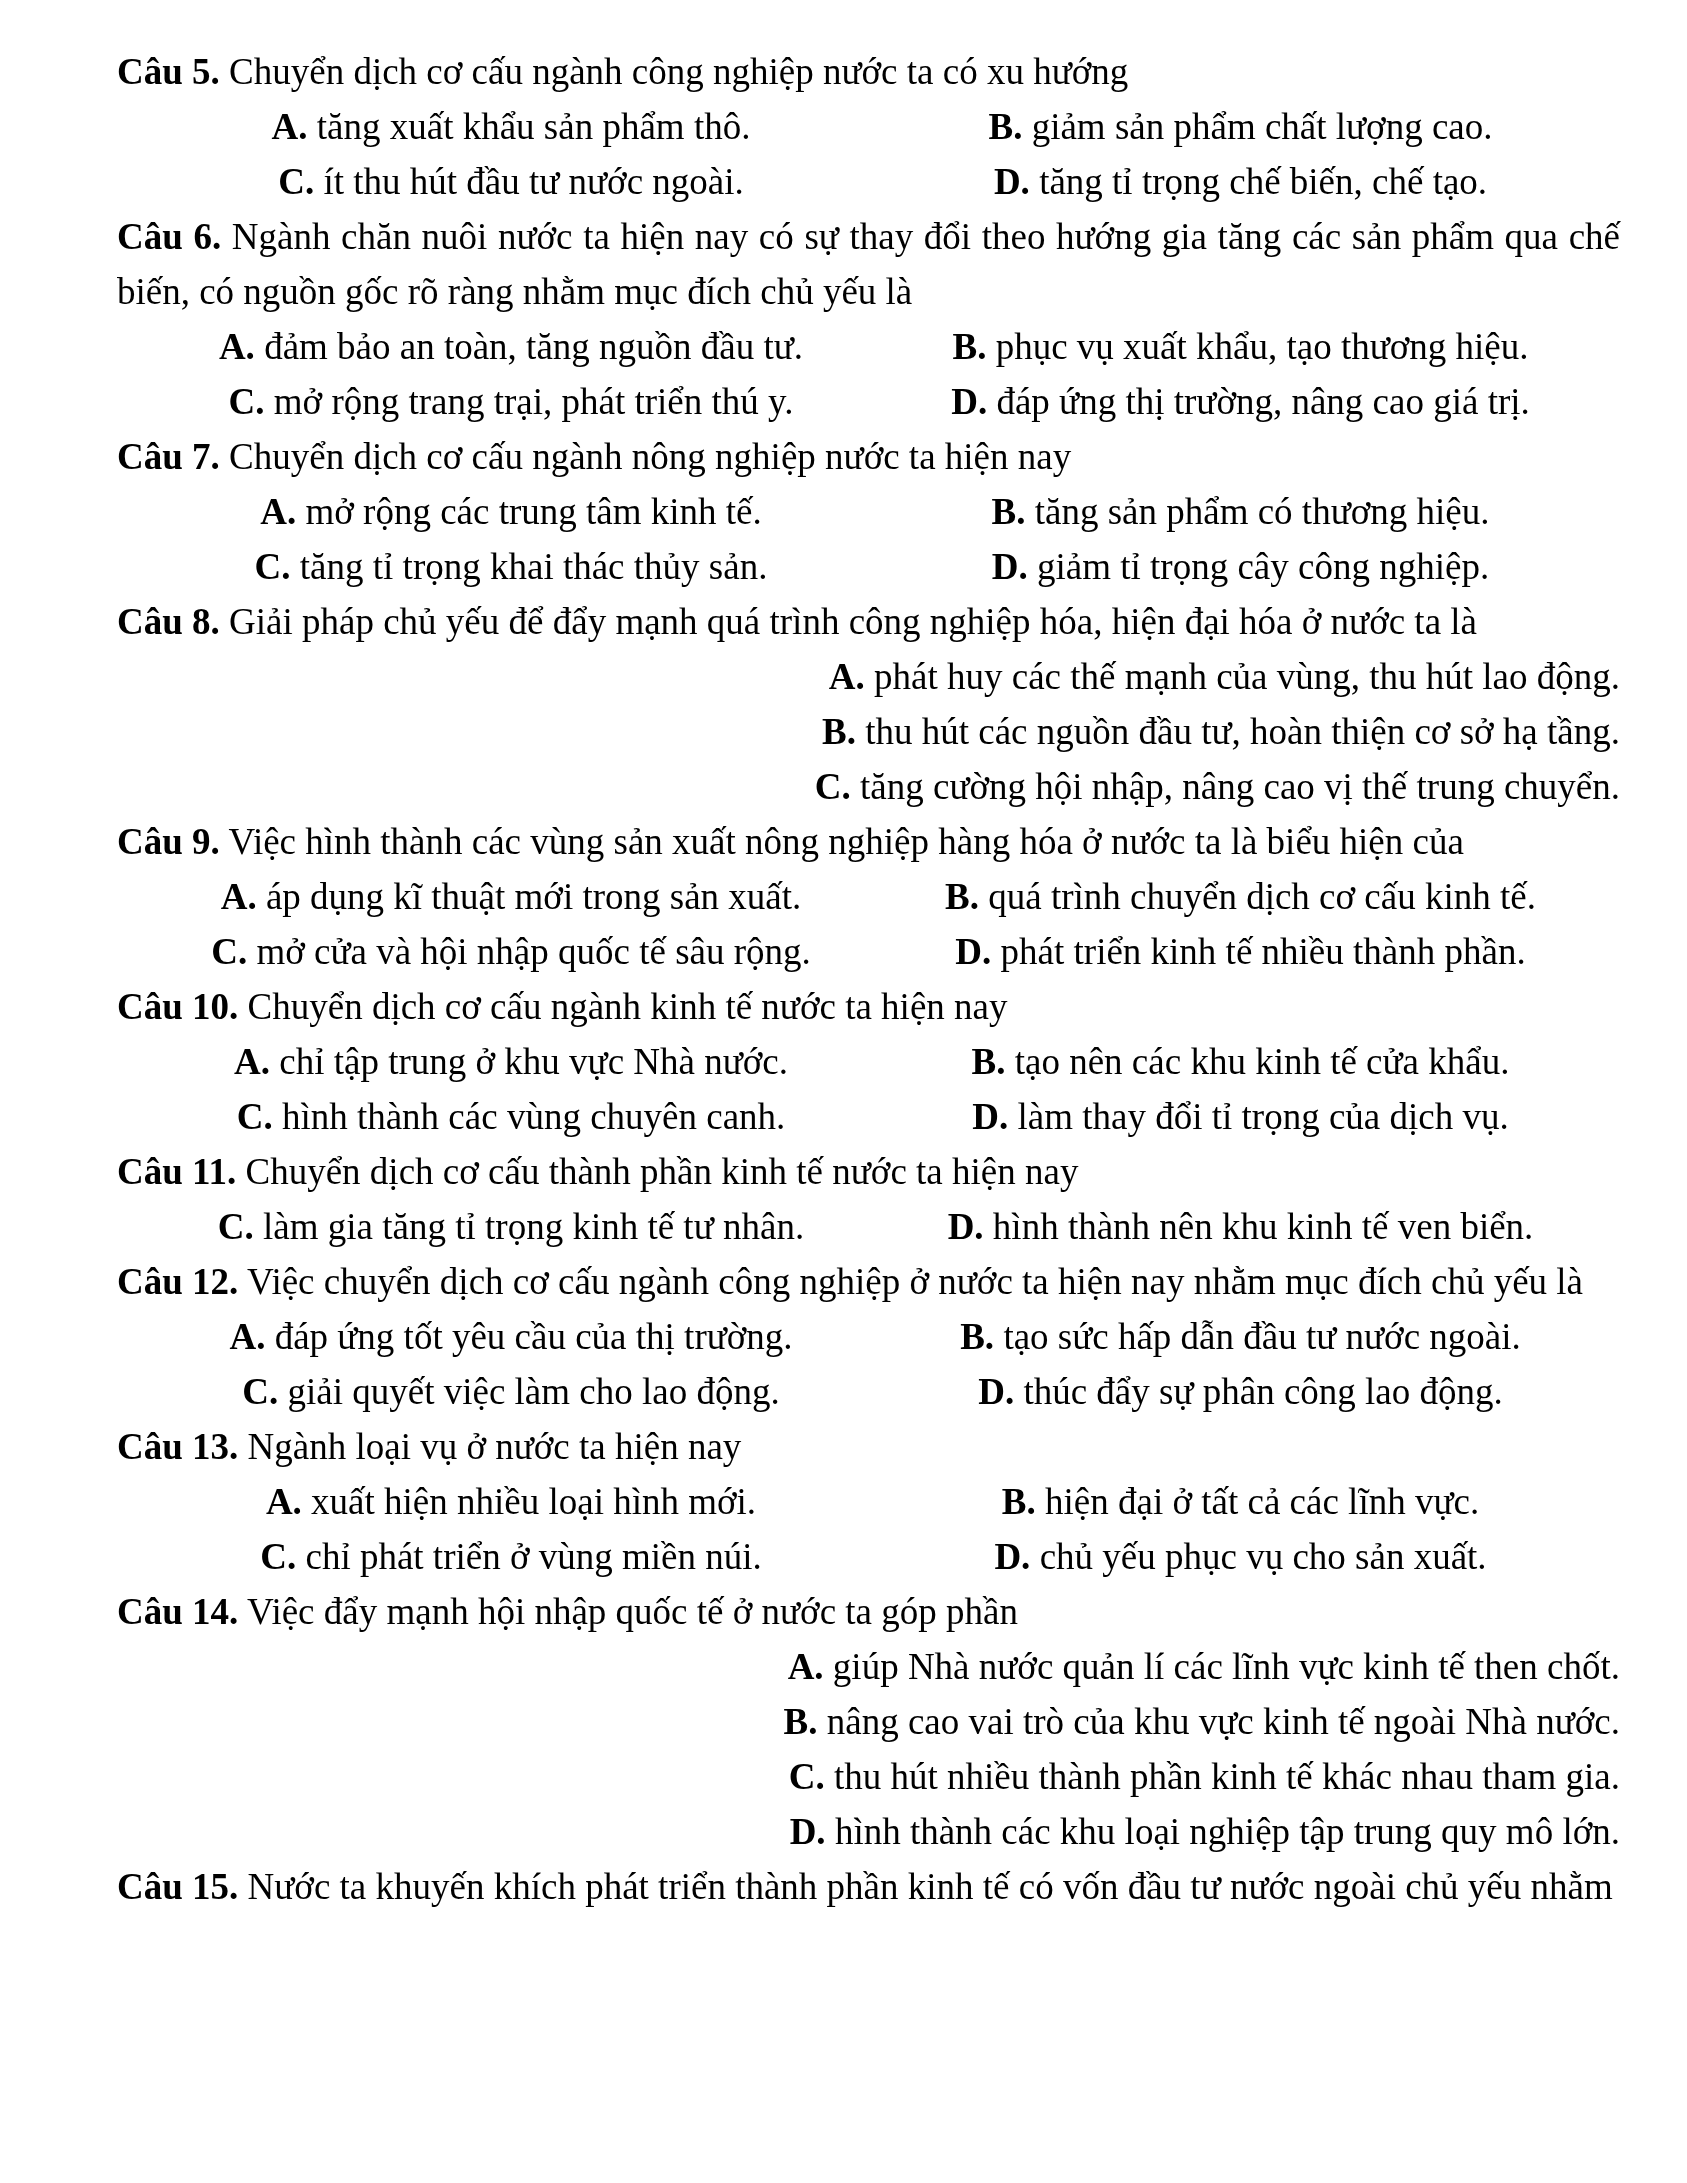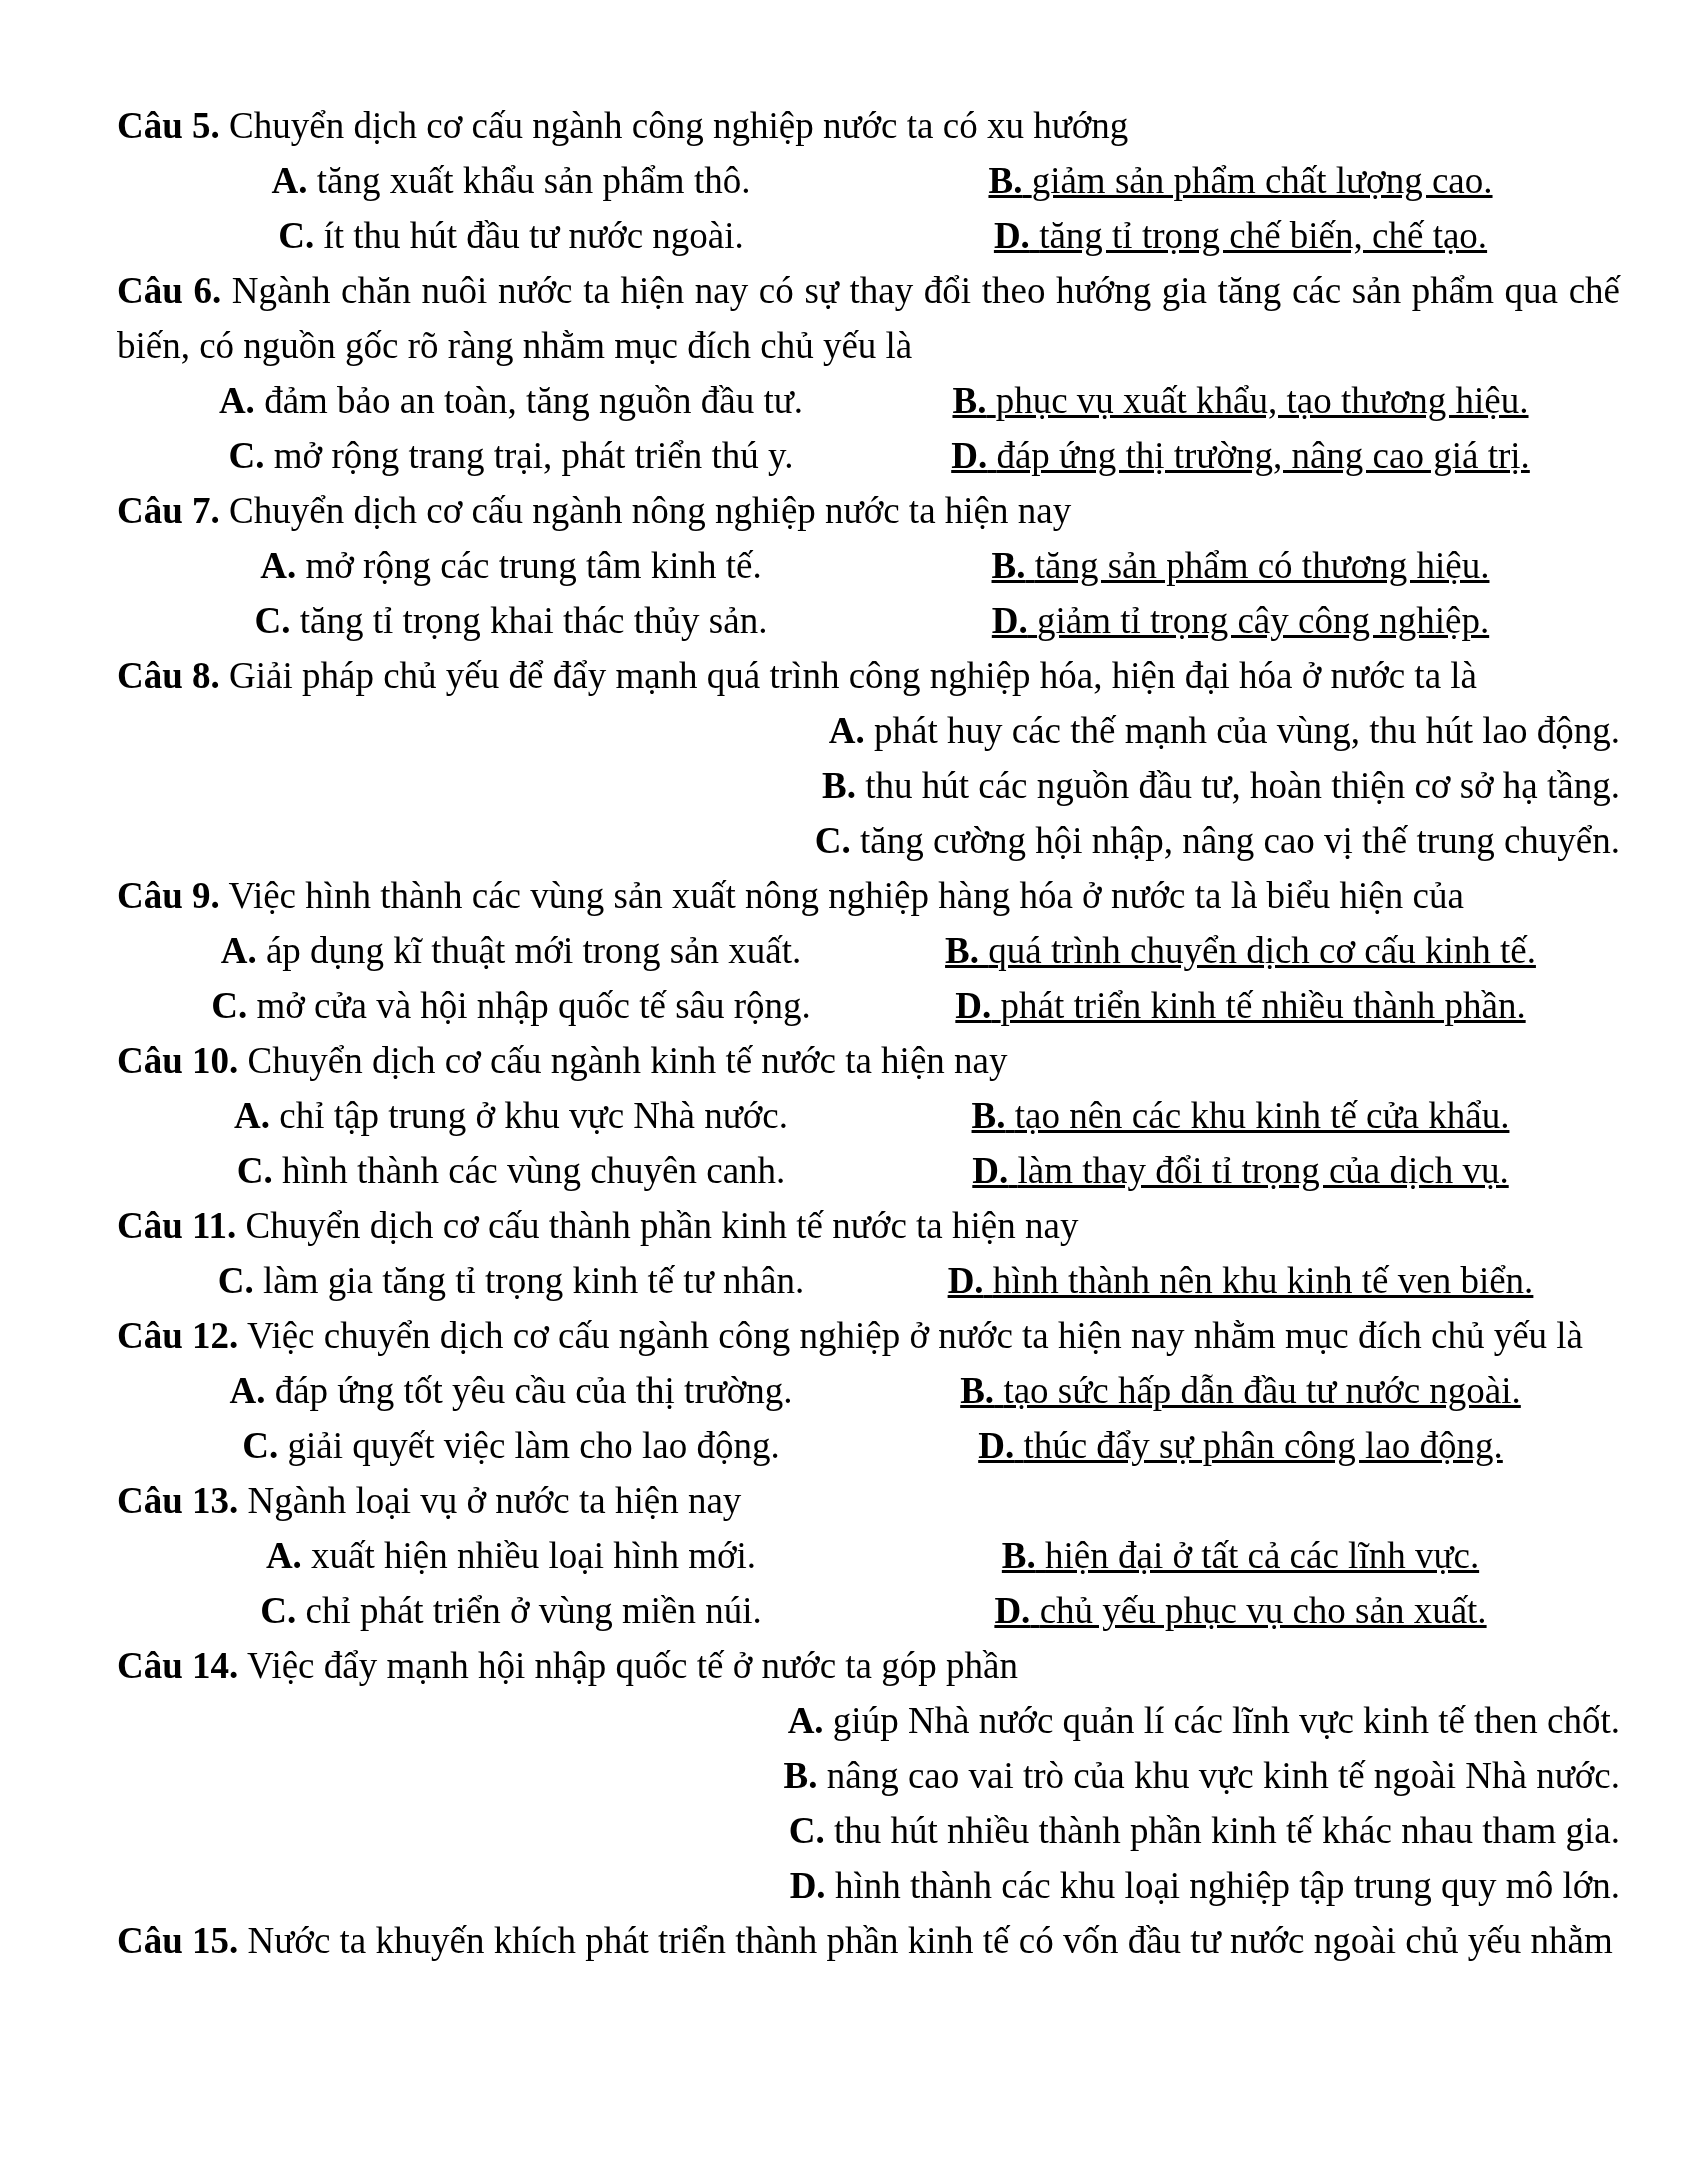--- a/index.html
+++ b/index.html
@@ -3,41 +3,41 @@
 <meta charset="utf-8">
 <style>
   html,body{margin:0;padding:0;background:#e8e8e8;}
   .page{
     position:relative;
     width:1687px;height:2183px;
     background:#ffffff;
     font-family:"Liberation Serif","DejaVu Serif",serif;
     color:#000;
     box-sizing:border-box;
-    padding:98px 67px 32px 117px;
+    padding:44px 67px 32px 117px;
     overflow:hidden;
   }
   .q{margin:0;}
   .stem{
     margin:0;
     font-size:37px;
     line-height:55px;
     text-align:justify;
   }
   .b{font-weight:700;}
   .opt-row{
     display:flex;
     padding-left:44px;
     font-size:37px;
     line-height:55px;
     text-align:center;
   }
   .opt-cell{white-space:nowrap;}
   .opt-cell.left{width:700px;flex:0 0 700px;}
-  .opt-cell.right{flex:1 1 auto;text-decoration:underline;}
+  .opt-cell.right{flex:1 1 auto;}
   .opt-line{
     padding-left:44px;
     font-size:37px;
     line-height:55px;
     white-space:nowrap;
     text-align:right;
   }
 </style>
 </head>
 <body>

